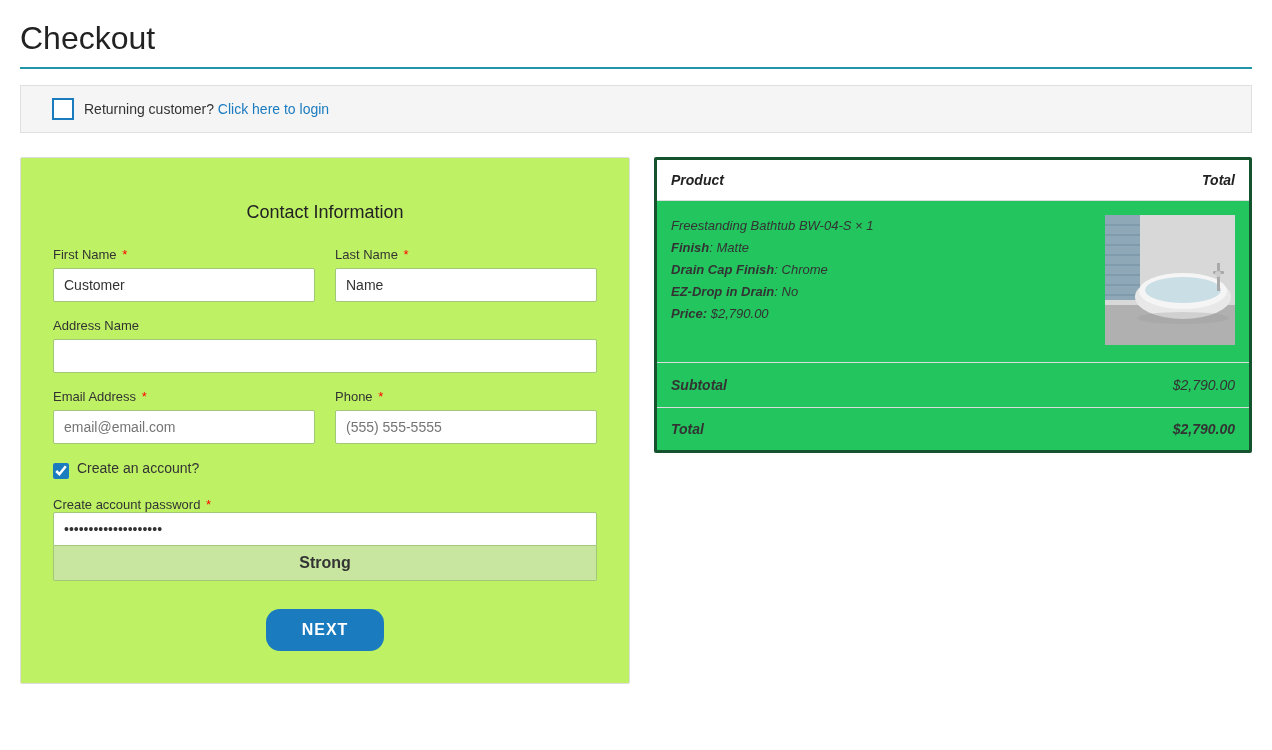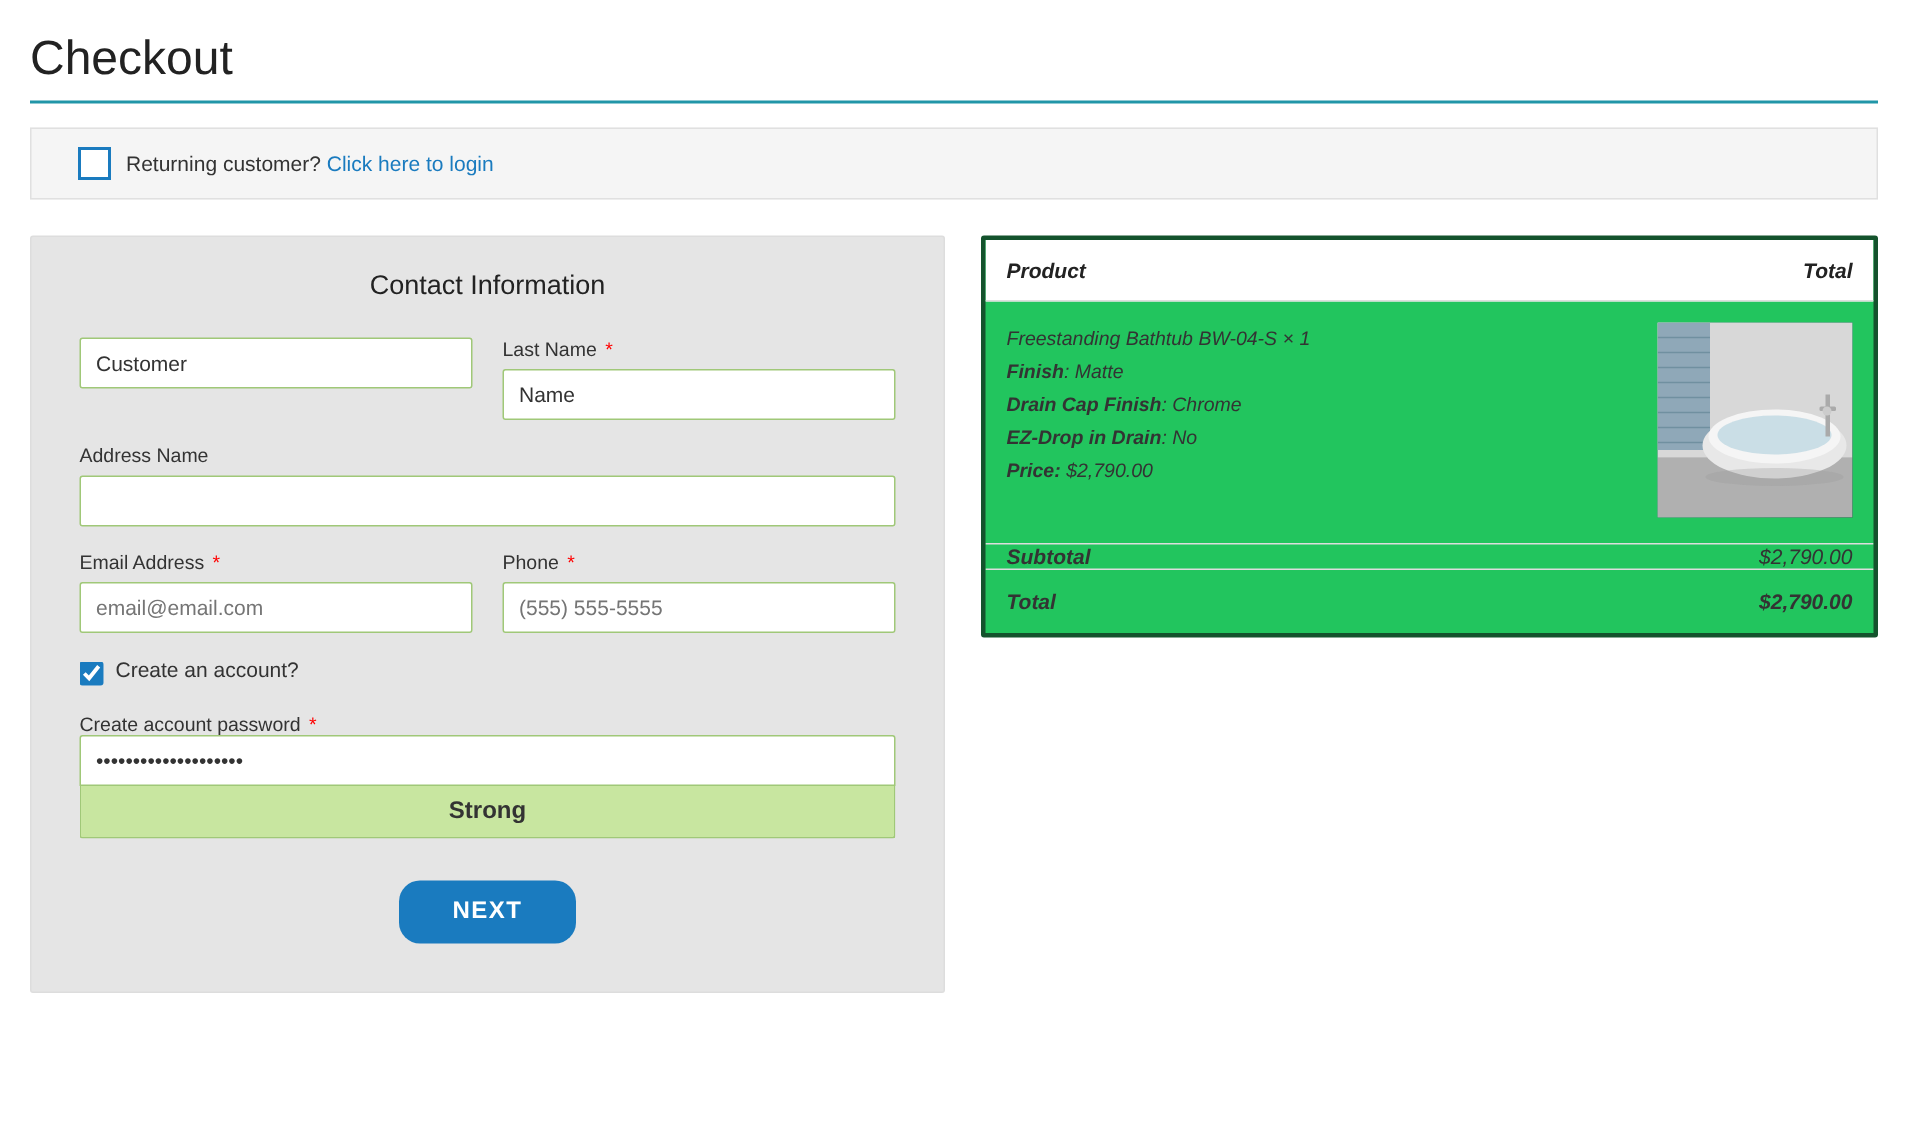--- a/index.html
+++ b/index.html
@@ -52,22 +52,22 @@
     .main-layout {
       display: flex;
       gap: 24px;
       align-items: flex-start;
     }
     
     .contact-panel {
       flex: 0 0 610px;
       border: 1px solid #ddd;
       border-radius: 2px;
-      padding: 22px 32px 32px 32px;
-      background: #e5e5e5;
+      padding: 44px 32px 32px 32px;
+      background: #bef264;
     }
     .contact-panel-title {
       text-align: center;
       font-size: 18px;
       font-weight: normal;
       color: #222;
       margin-bottom: 24px;
     }
     .form-row {
       display: flex;
@@ -198,21 +198,21 @@
       position: relative;
       overflow: hidden;
       display: inline-block;
     }
     
     .product-image svg {
       width: 100%;
       height: 100%;
     }
     .summary-row td {
-      padding: 0 14px;
+      padding: 14px 14px;
       border-bottom: 1px solid #ddd;
       font-size: 14px;
       color: #333;
     }
     .summary-row td:first-child {
       font-weight: bold;
     }
     .summary-row td:last-child {
       text-align: right;
       font-weight: normal;
@@ -254,20 +254,24 @@
     </span>
   </div>
 
   <div class="main-layout">
 
     <div class="contact-panel">
       <h2 class="contact-panel-title">Contact Information</h2>
 
       <div class="form-row">
         <div class="form-group">
+          <label>
+            <span>First Name</span>
+            <span class="required">*</span>
+          </label>
           <input type="text" value="Customer" style="">
         </div>
         <div class="form-group">
           <label>
             <span>Last Name</span>
             <span class="required">*</span>
           </label>
           <input type="text" value="Name" style="">
         </div>
       </div>

